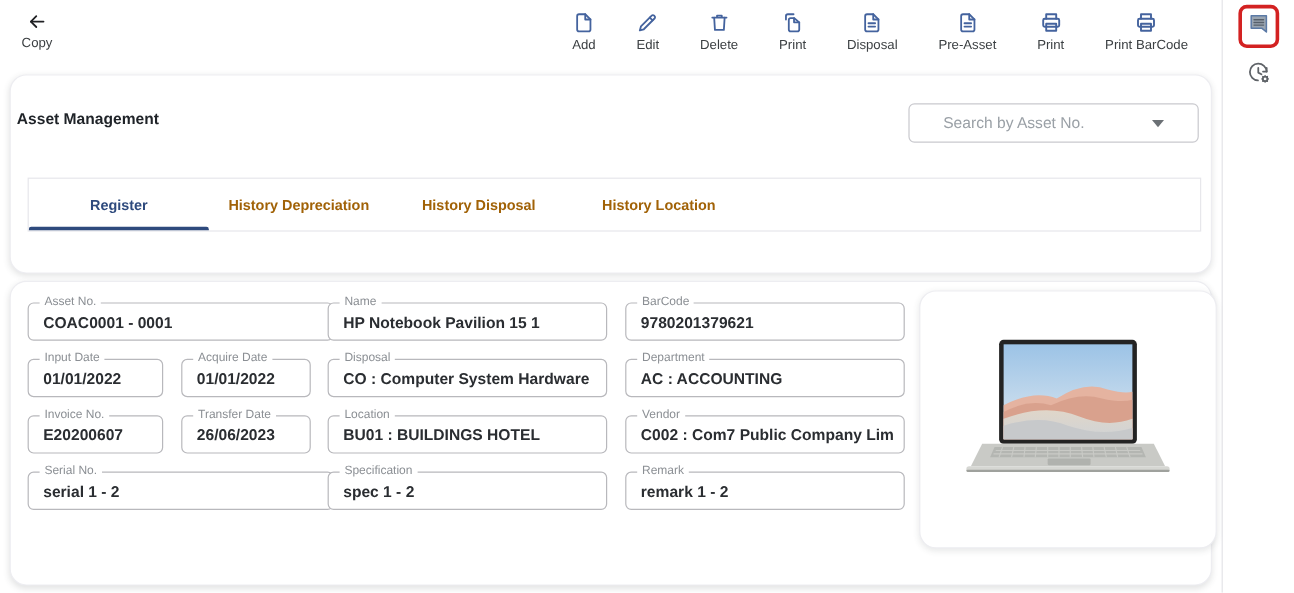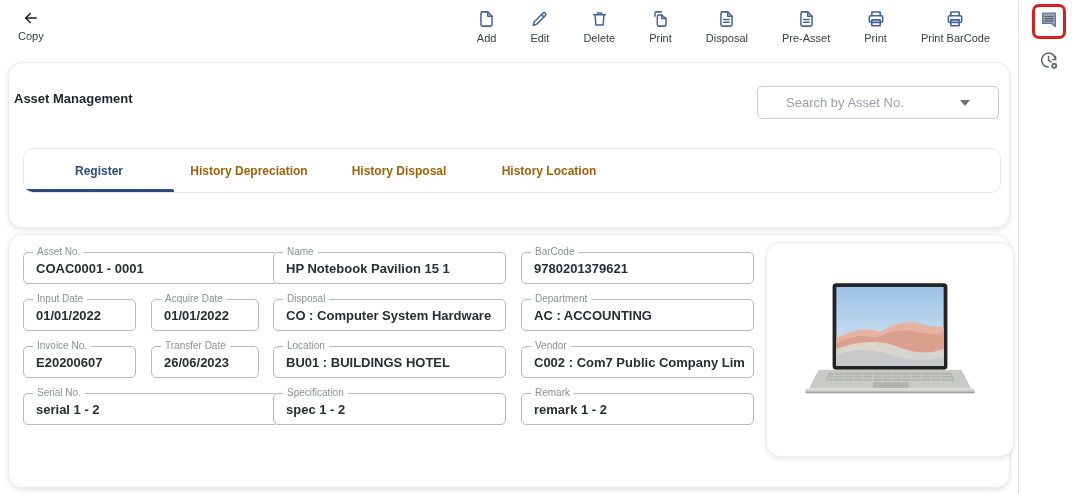--- a/index.html
+++ b/index.html
@@ -28,21 +28,21 @@
   .card-top { left:8px; top:62px; width:1002px; height:166px; }
   .card-form { left:8px; top:234px; width:1002px; height:254px; }
 
   .page-title { position:absolute; left:5px; top:28px; font-size:13px; font-weight:bold; color:#1f2328; }
 
   .search-box { position:absolute; right:10px; top:23px; width:242px; height:33px; border:1px solid #c9c9ce; border-radius:5px; display:flex; align-items:center; padding:0 28px; cursor:pointer; background:#fff; }
   .search-ph { flex:1; font-size:13px; color:#9aa0a6; white-space:nowrap; overflow:hidden; }
   .caret { width:0; height:0; border-left:5px solid transparent; border-right:5px solid transparent; border-top:6px solid #6b7075; margin-left:8px; flex:none; }
 
   
-  .tabs { position:absolute; left:14px; top:85px; width:978px; height:45px; border:1px solid #e7e7eb; border-radius:10px; display:flex; overflow:hidden; background:#fff; }
+  .tabs { position:absolute; left:14px; top:85px; width:978px; height:45px; border:1px solid #e7e7eb; border-radius:0; display:flex; overflow:hidden; background:#fff; }
   .tab { position:relative; width:150px; height:100%; display:flex; align-items:center; justify-content:center; font-size:12px; font-weight:bold; color:#a16207; cursor:pointer; white-space:nowrap; }
   .tab.active { color:#2e4a7d; }
   .tab.active::after { content:""; position:absolute; left:0; right:0; bottom:0; height:3px; background:#2e4a7d; border-radius:2px 2px 0 0; }
 
   
   .field { position:absolute; height:32px; border:1px solid #b8b8bc; border-radius:5px; background:#fff; }
   .field .flabel { position:absolute; top:-7px; left:9px; background:#fff; padding:0 4px; font-size:10px; color:#8b8f94; white-space:nowrap; line-height:12px; }
   .field .fvalue { position:absolute; left:12px; right:8px; top:0; bottom:0; display:flex; align-items:center; font-size:13px; font-weight:bold; color:#2a2d31; white-space:nowrap; overflow:hidden; }
 
   

